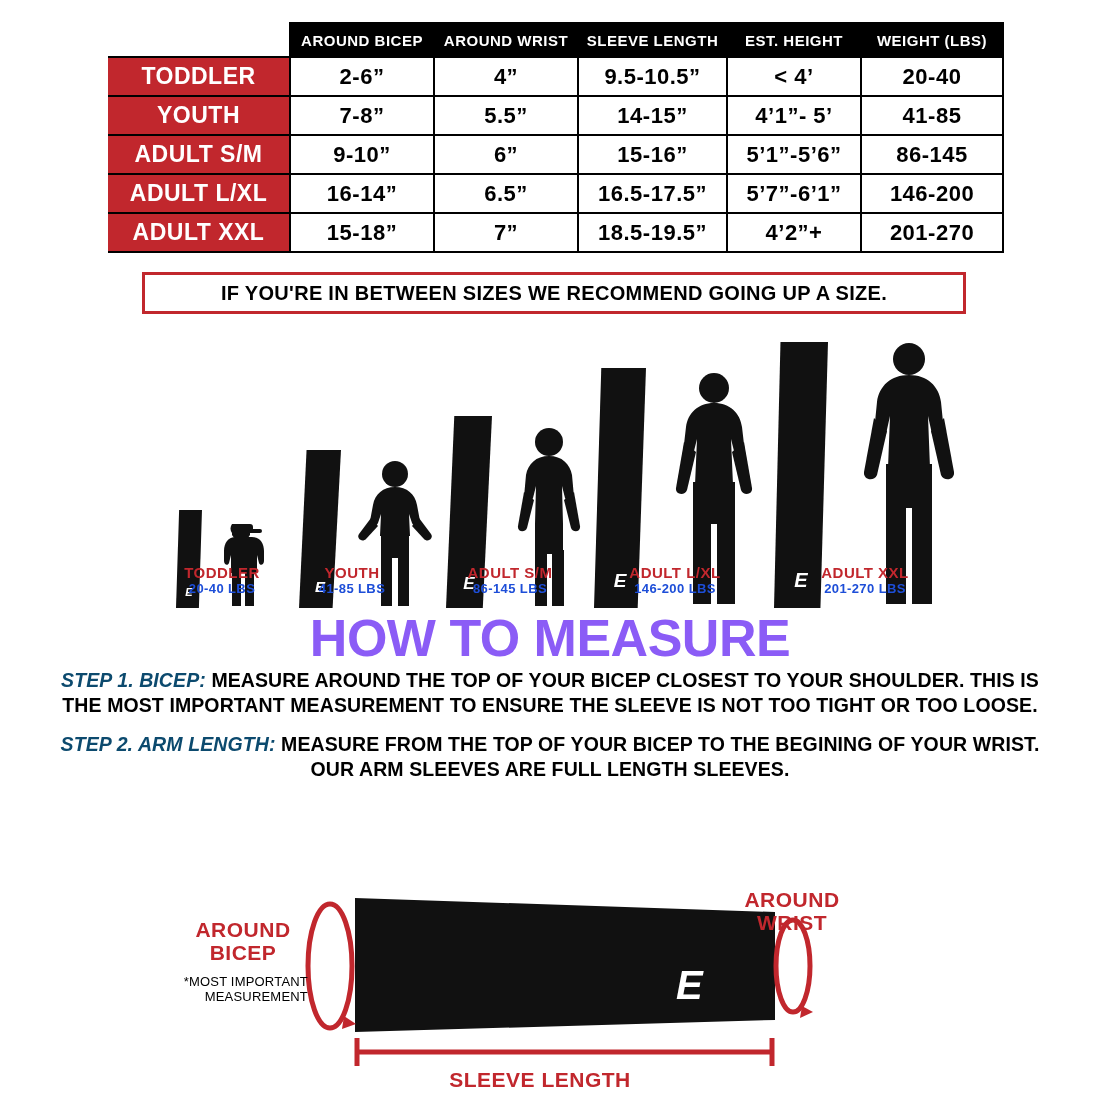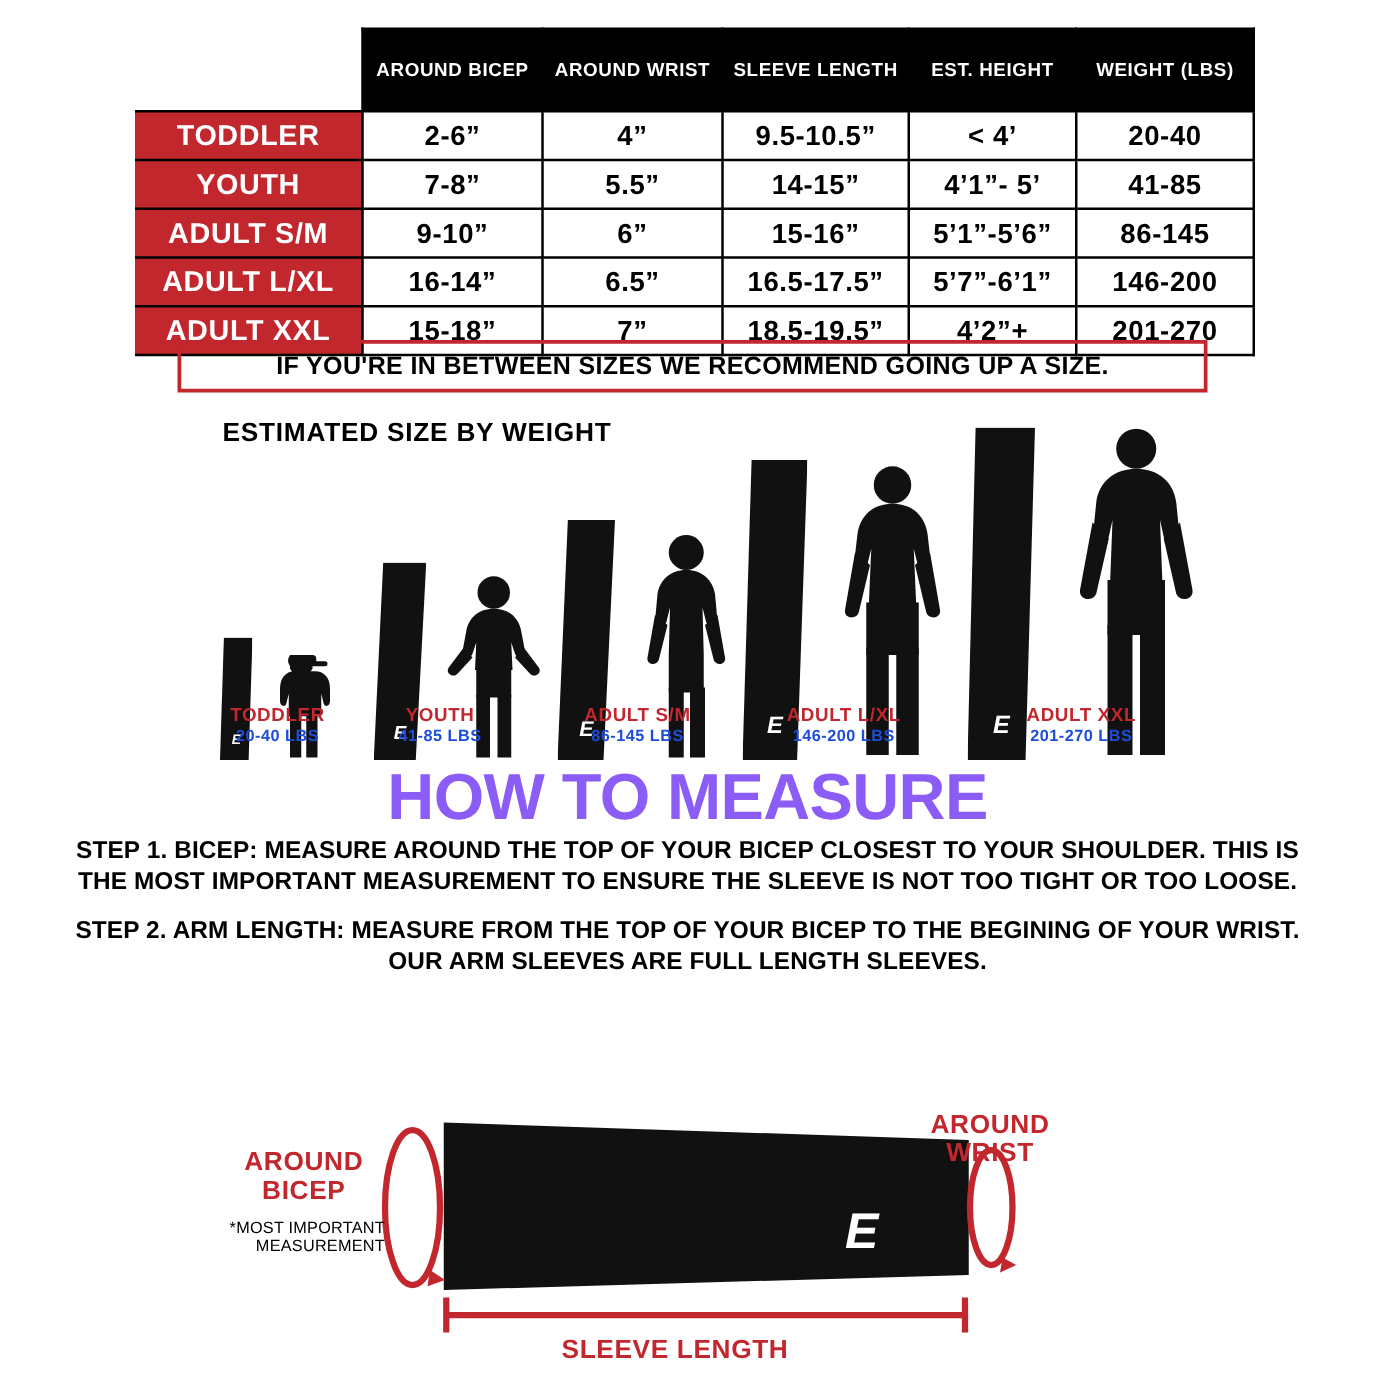--- a/index.html
+++ b/index.html
@@ -37,21 +37,21 @@
     border: 2px solid #000000;
     text-align: center;
     font-weight: bold;
     letter-spacing: 0.5px;
   }
   table.size-table thead th {
     background: #000000;
     color: #ffffff;
     font-size: 15px;
     height: 28px;
-    padding: 18px 2px;
+    padding: 2px 2px;
     text-transform: uppercase;
   }
   table.size-table thead th.corner {
     background: #ffffff;
     border: none;
   }
   table.size-table td.rowhead {
     background: #c1272d;
     color: #ffffff;
     font-size: 23px;
@@ -183,21 +183,22 @@
   .step {
     text-align: center;
     font-size: 19.5px;
     font-weight: bold;
     line-height: 1.28;
     letter-spacing: 0.1px;
     text-transform: uppercase;
     margin-bottom: 14px;
   }
   .step .lead {
-    color: #000000;
+    color: #0c4a6e;
+    font-style: italic;
   }
 
   
   .diagram {
     position: absolute;
     top: 880px;
     left: 0;
     width: 1100px;
     height: 220px;
   }
@@ -328,21 +329,20 @@
           <td class="val">18.5-19.5”</td>
           <td class="val">4’2”+</td>
           <td class="val">201-270</td>
         </tr>
       </tbody>
     </table>
   </div>
 
   <div class="notice">IF YOU'RE IN BETWEEN SIZES WE RECOMMEND GOING UP A SIZE.</div>
 
-  <div class="est-title">ESTIMATED SIZE BY WEIGHT</div>
 
   <div class="figures">
 
     <div class="fig-group" style="left:18px; width:120px; height:110px;">
       <div class="sleeve" style="left:8px; width:26px; height:98px; clip-path: polygon(12% 0%, 100% 0%, 88% 100%, 0% 100%);">
         <span class="elogo" style="font-size:11px; bottom:10px;">E</span>
       </div>
       <svg class="person" width="60" height="90" viewBox="0 0 60 90" style="left:46px;">
         <g fill="#111111">
           <path d="M18 6 h18 a3 3 0 0 1 3 3 v2 h7 a2 2 0 0 1 0 4 h-10 v2 a10 9 0 0 1 -18 0 v-2 a8 8 0 0 1 0 -9z"></path>

